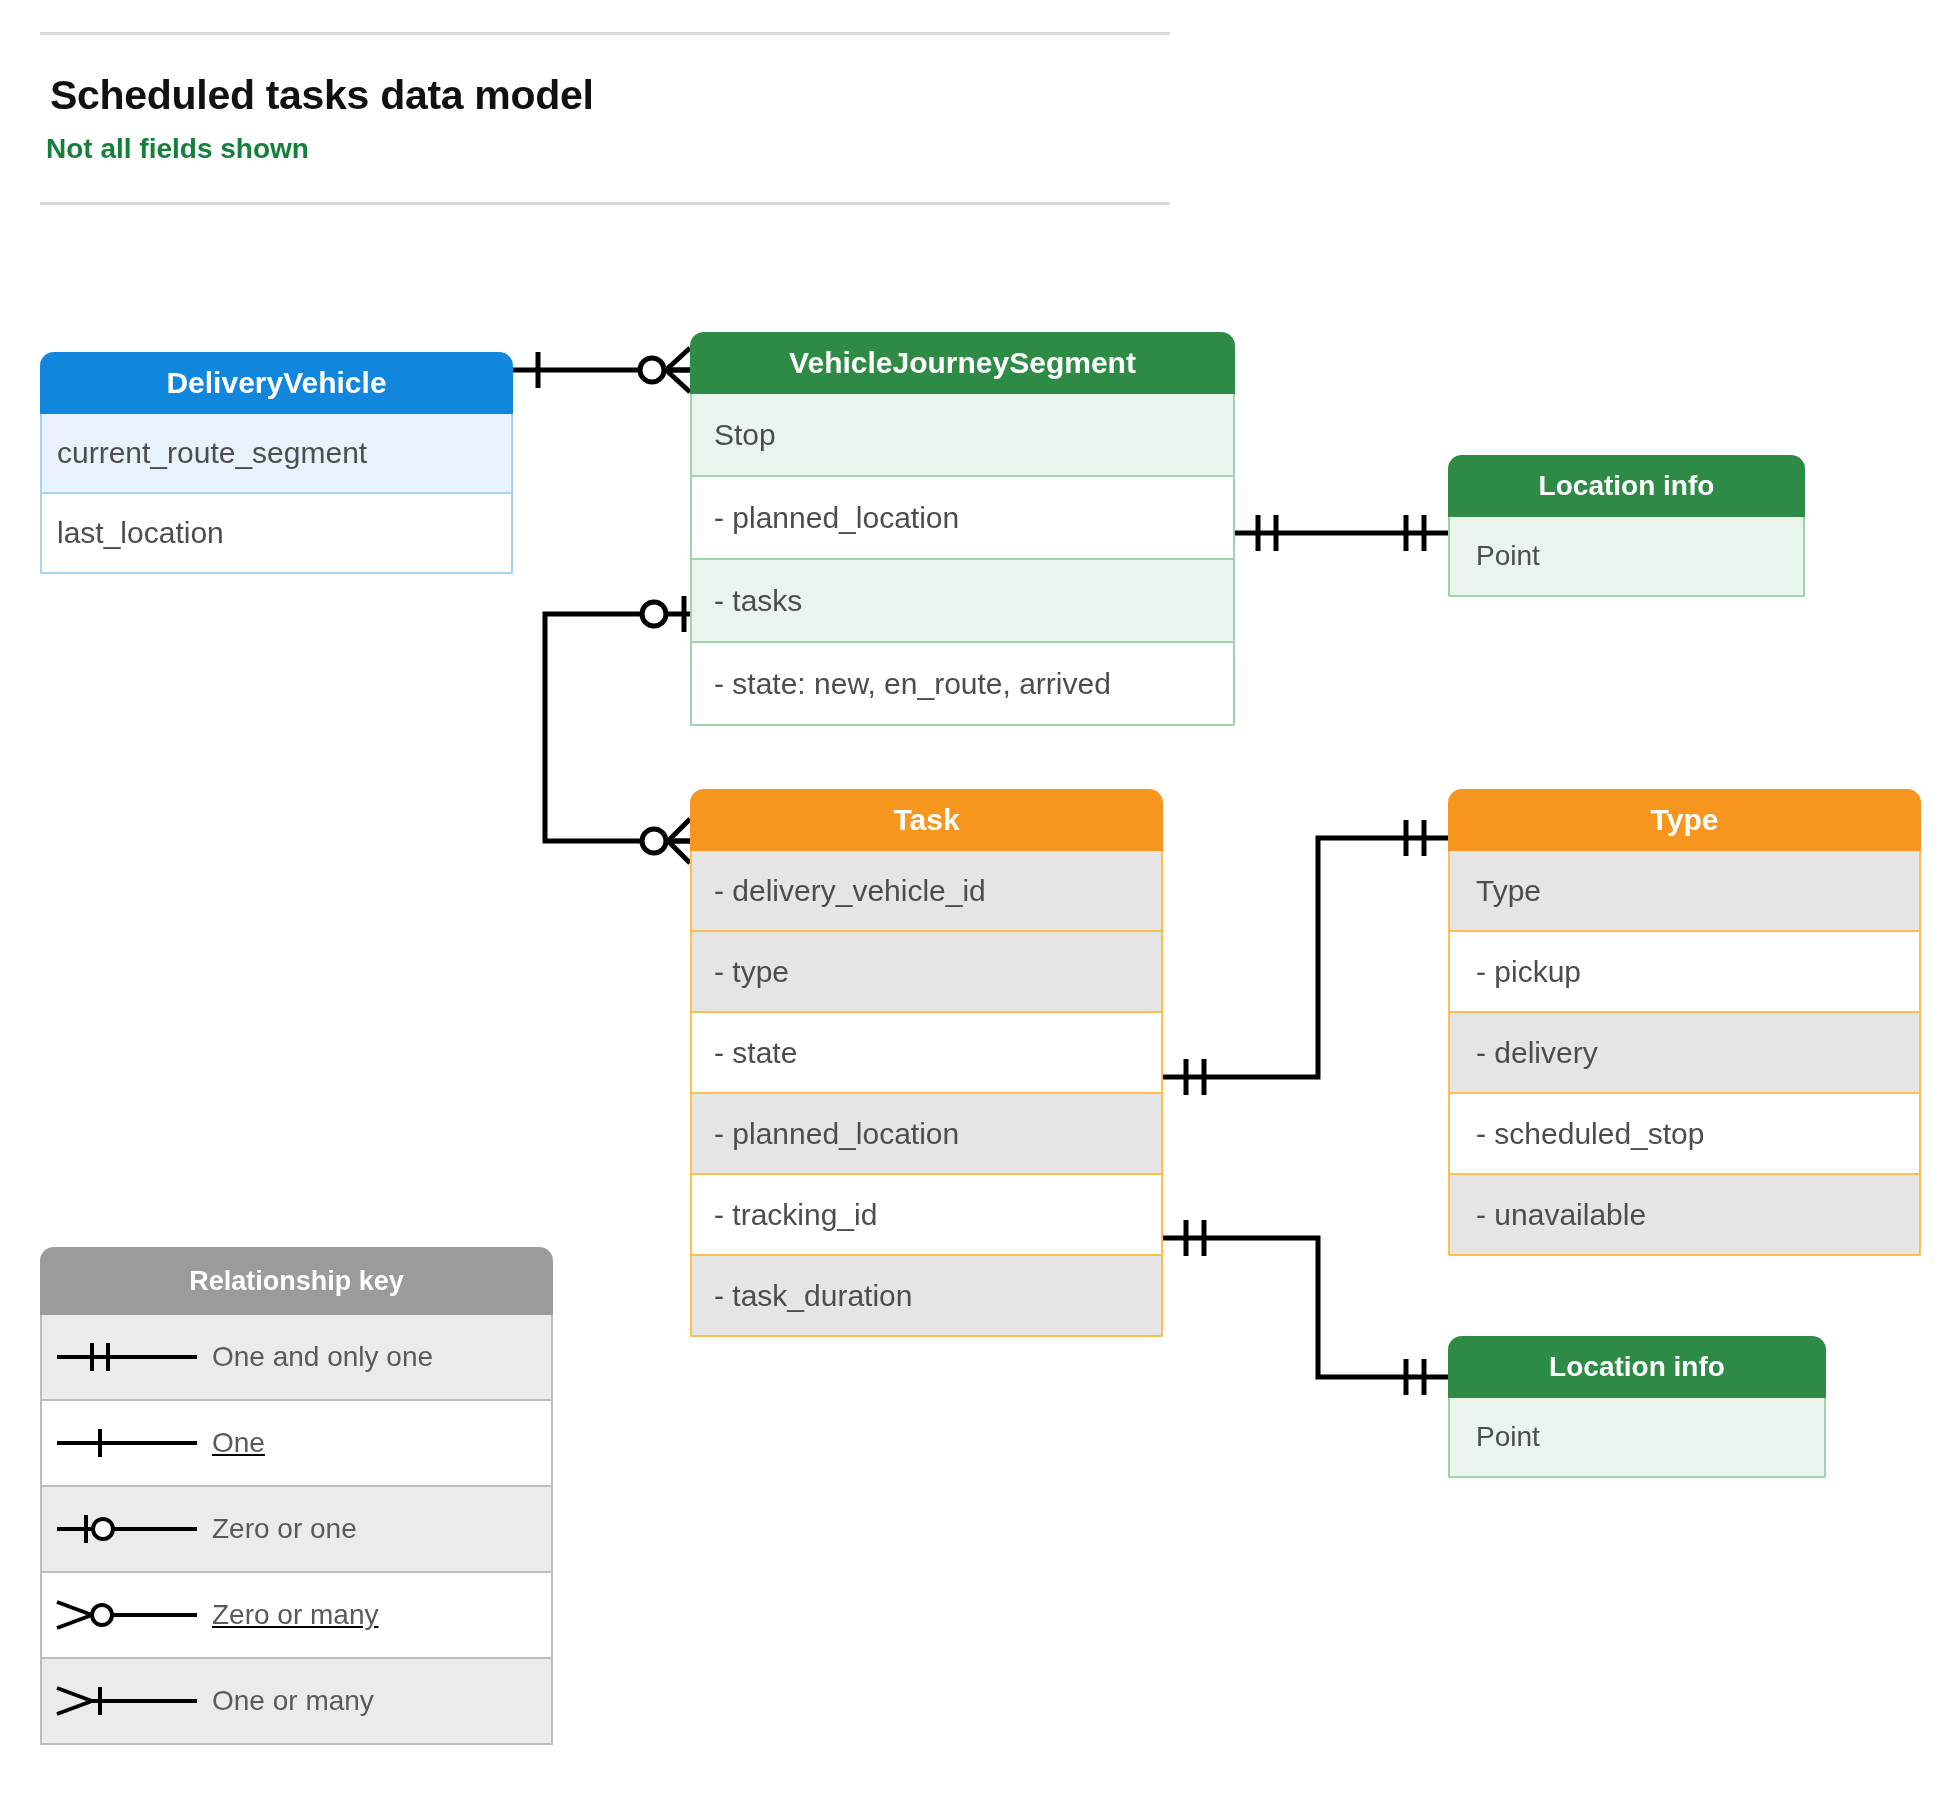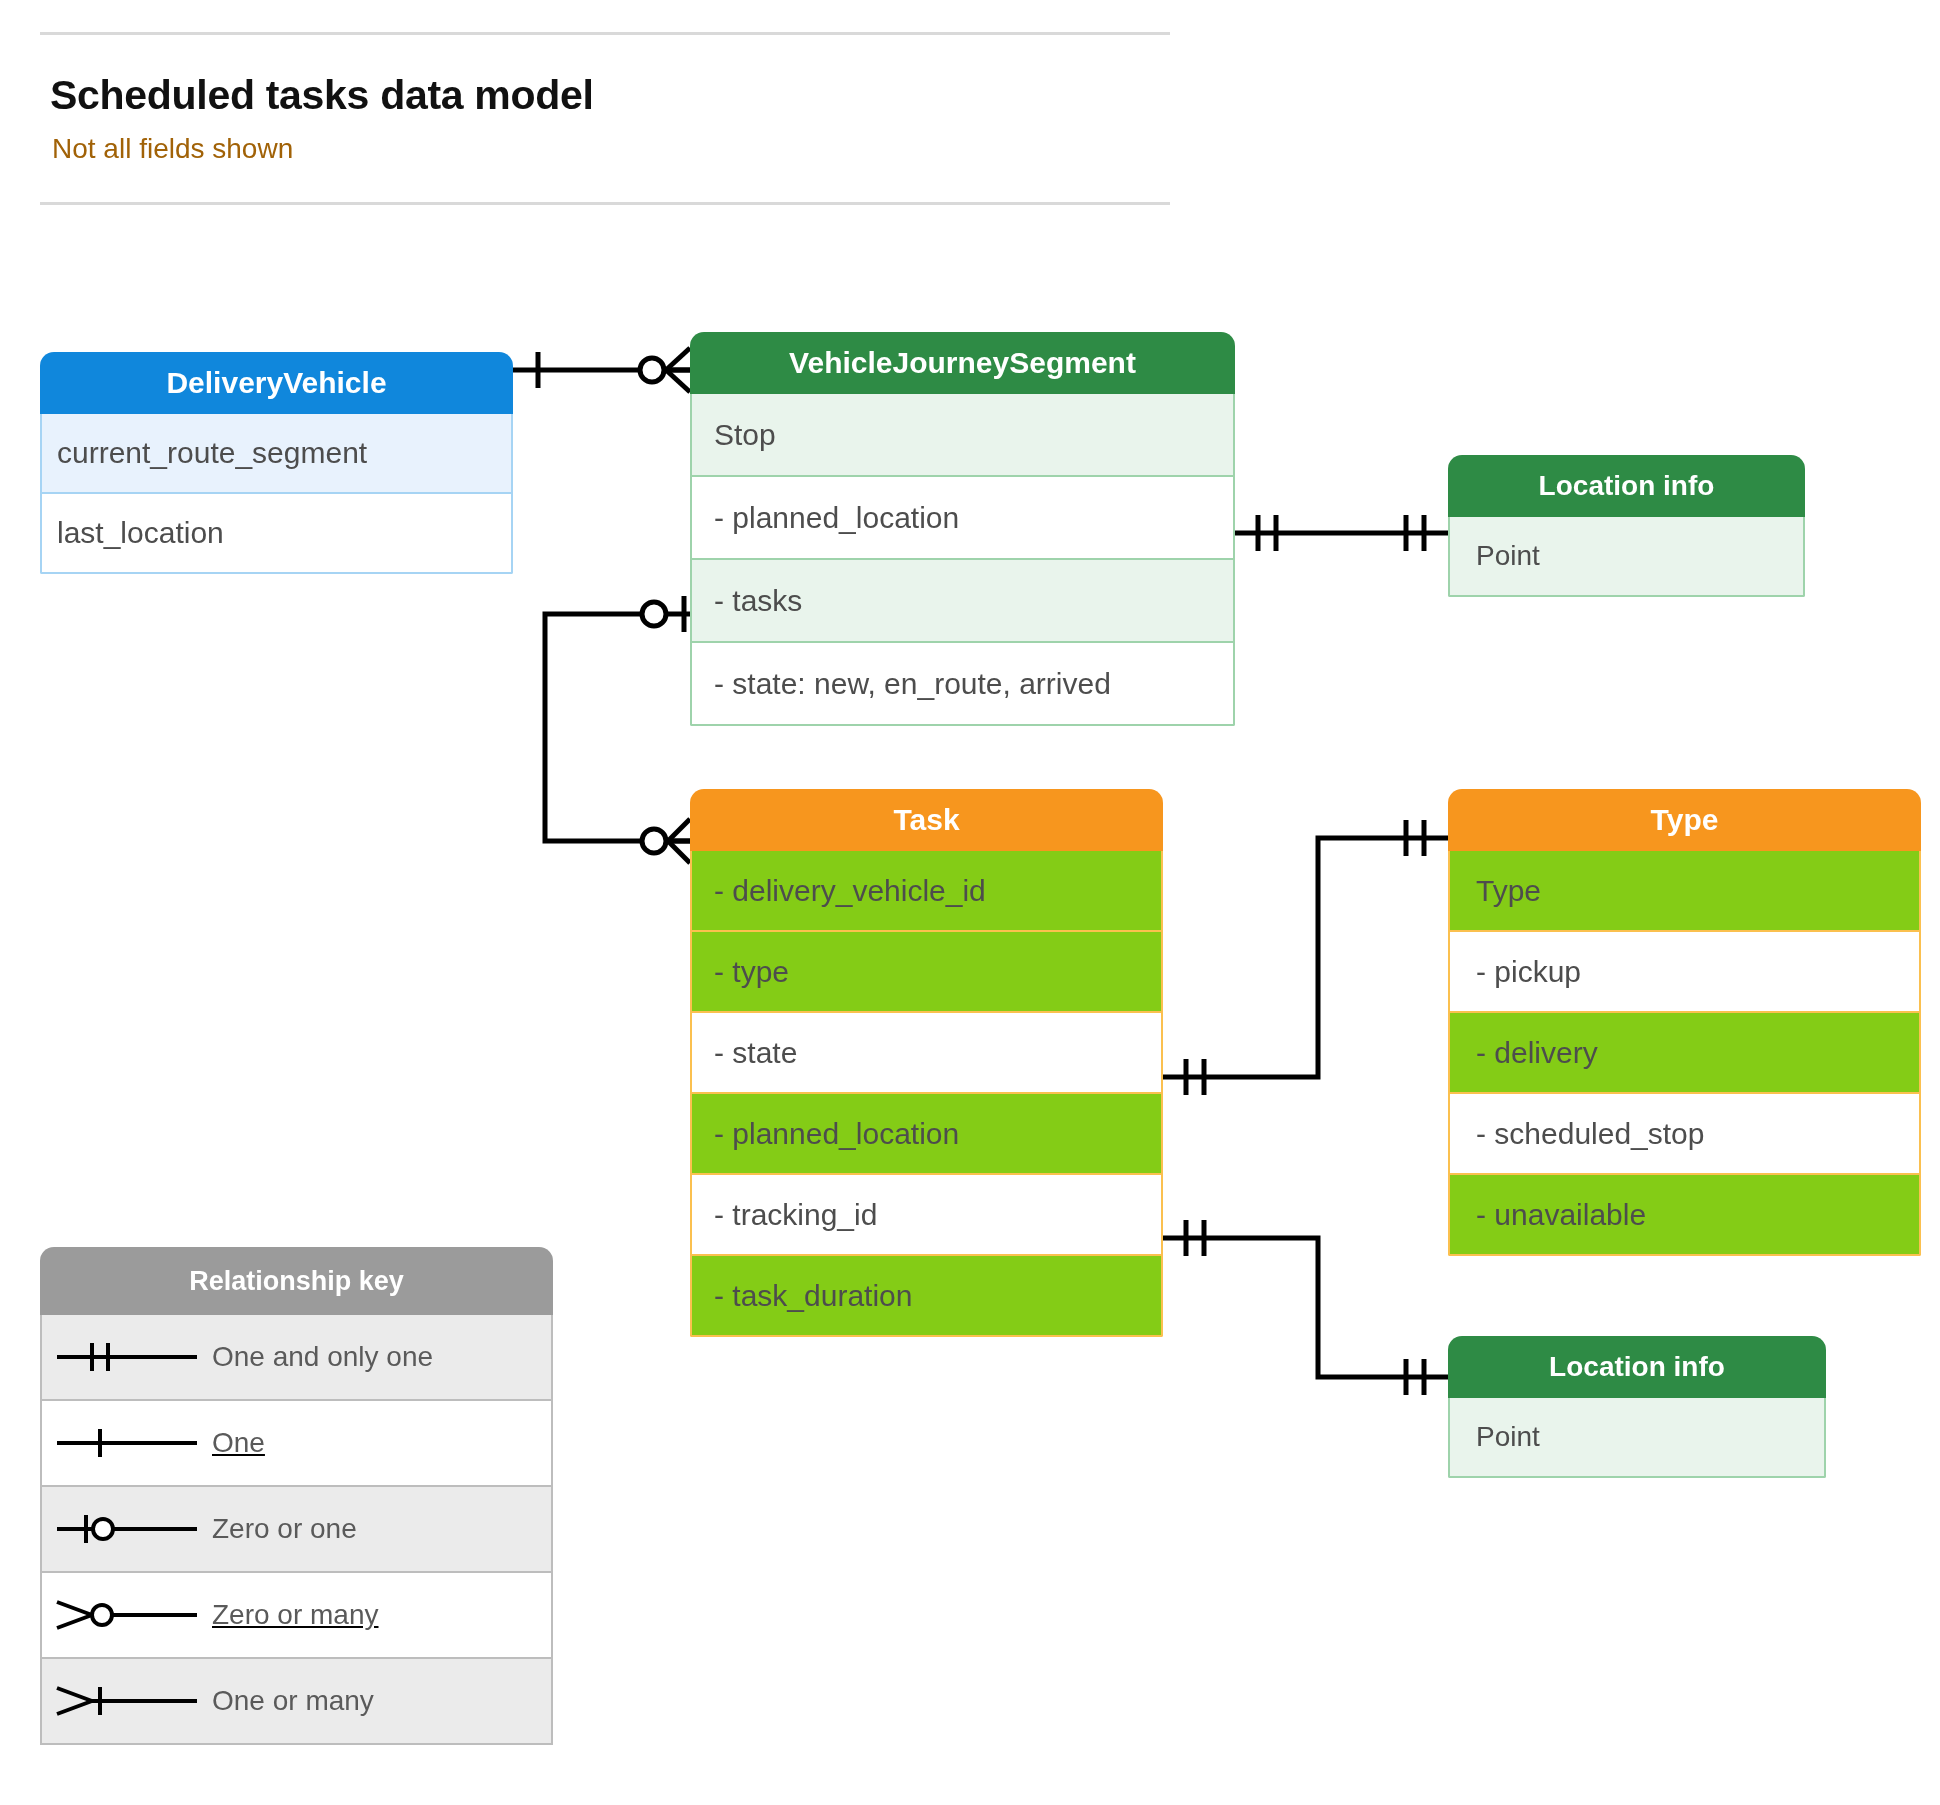--- a/index.html
+++ b/index.html
@@ -35,25 +35,25 @@
     left: 50px;
     top: 72px;
     font-size: 41px;
     font-weight: bold;
     color: #111111;
     letter-spacing: -0.3px;
     white-space: nowrap;
   }
   #page-subtitle {
     position: absolute;
-    left: 52px;
+    left: 46px;
     top: 133px;
     font-size: 28px;
-    font-weight: normal;
-    color: #a16207;
+    font-weight: bold;
+    color: #15803d;
     white-space: nowrap;
   }
 
   
   .entity {
     position: absolute;
     box-sizing: border-box;
   }
   .entity .ent-head {
     box-sizing: border-box;
@@ -88,21 +88,21 @@
   .theme-blue  .ent-row.alt { background: #e8f2fd; }
   .theme-blue  .ent-row.plain { background: #ffffff; }
 
   .theme-green .ent-head { background: #2e8b45; }
   .theme-green .ent-row  { border-color: #9ed3ab; }
   .theme-green .ent-row.alt { background: #e9f4ec; }
   .theme-green .ent-row.plain { background: #ffffff; }
 
   .theme-orange .ent-head { background: #f7961e; }
   .theme-orange .ent-row  { border-color: #fbc04f; }
-  .theme-orange .ent-row.alt { background: #84cc16; text-align: center; }
+  .theme-orange .ent-row.alt { background: #e5e5e5; text-align: center; }
   .theme-orange .ent-row.plain { background: #ffffff; }
 
   .theme-gray  .ent-head { background: #9b9b9b; }
 
   
   #ent-delivery-vehicle { left: 40px;   top: 332px;  width: 473px; }
   #ent-delivery-vehicle .ent-head { height: 62px; font-size: 30px; margin-top: 20px; }
   #ent-delivery-vehicle .ent-row  { height: 80px; font-size: 30px; padding-left: 15px; }
 
   #ent-vjs { left: 690px;  top: 332px;  width: 545px; }

